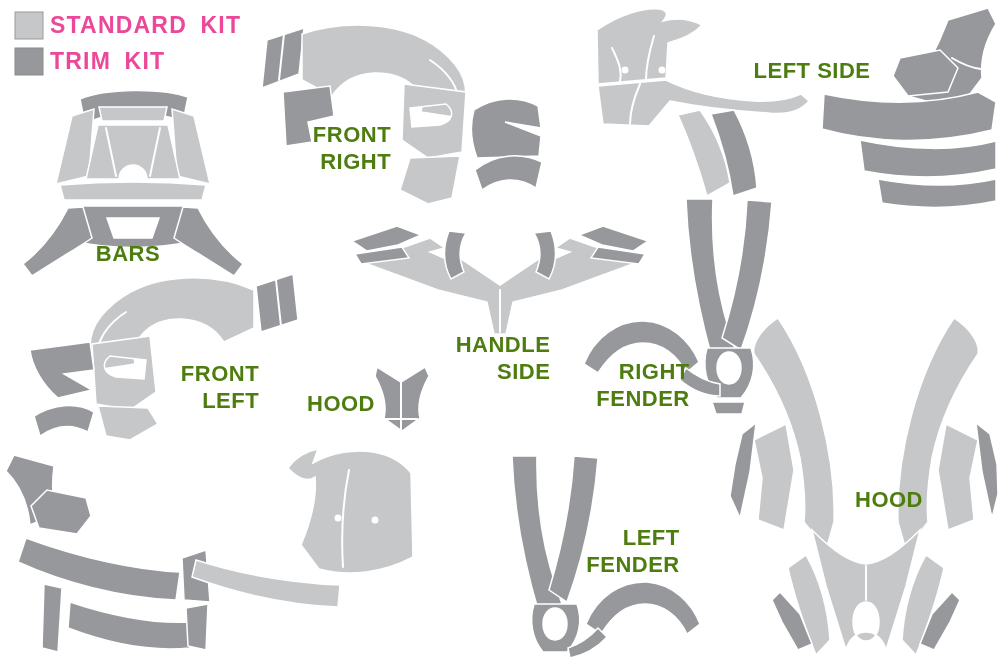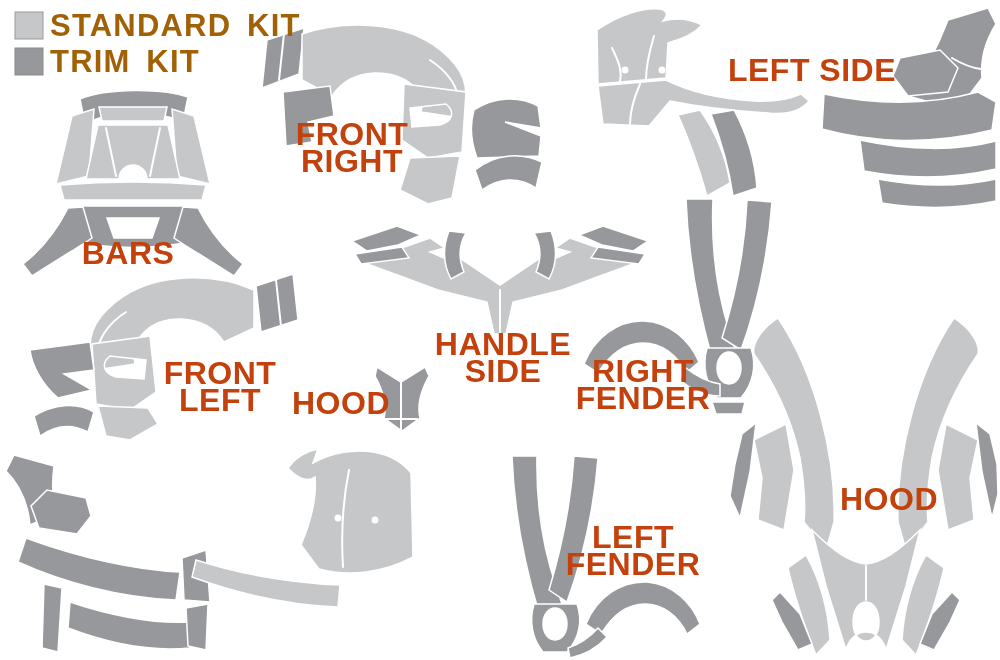--- a/index.html
+++ b/index.html
@@ -3,25 +3,25 @@
 <meta charset="utf-8">
 <style>
   html,body{margin:0;padding:0;background:#fff}
   .canvas{position:relative;width:1000px;height:660px;background:#fff;overflow:hidden;
           font-family:"Liberation Sans","DejaVu Sans",sans-serif}
   .canvas svg{position:absolute;left:0;top:0}
   .std{fill:#c6c7c9;stroke:#fff;stroke-width:1.5}
   .trim{fill:#97989c;stroke:#fff;stroke-width:1.5}
   .seam{fill:none;stroke:#fff;stroke-width:2;stroke-linecap:round}
   .hole{fill:#fff;stroke:none}
-  .part-label{position:absolute;transform:translate(-50%,-50%);color:#c2410c;
-              font-weight:700;font-size:32px;line-height:27px;letter-spacing:.5px;
-              text-align:center;white-space:pre-line}
+  .part-label{position:absolute;transform:translate(-50%,-50%);color:#4d7c0f;
+              font-weight:700;font-size:22px;line-height:27px;letter-spacing:.5px;
+              text-align:right;white-space:pre-line}
   .legend-label{position:absolute;left:50px;height:27px;display:flex;align-items:center;
-                color:#a16207;font-weight:700;font-size:31px;letter-spacing:1.2px;
+                color:#ec4899;font-weight:700;font-size:23px;letter-spacing:1.2px;
                 word-spacing:6px;white-space:nowrap}
 </style>
 </head>
 <body>
 
 <div class="canvas">
 
   <svg width="1000" height="660" viewBox="0 0 1000 660">
 
     <g>

